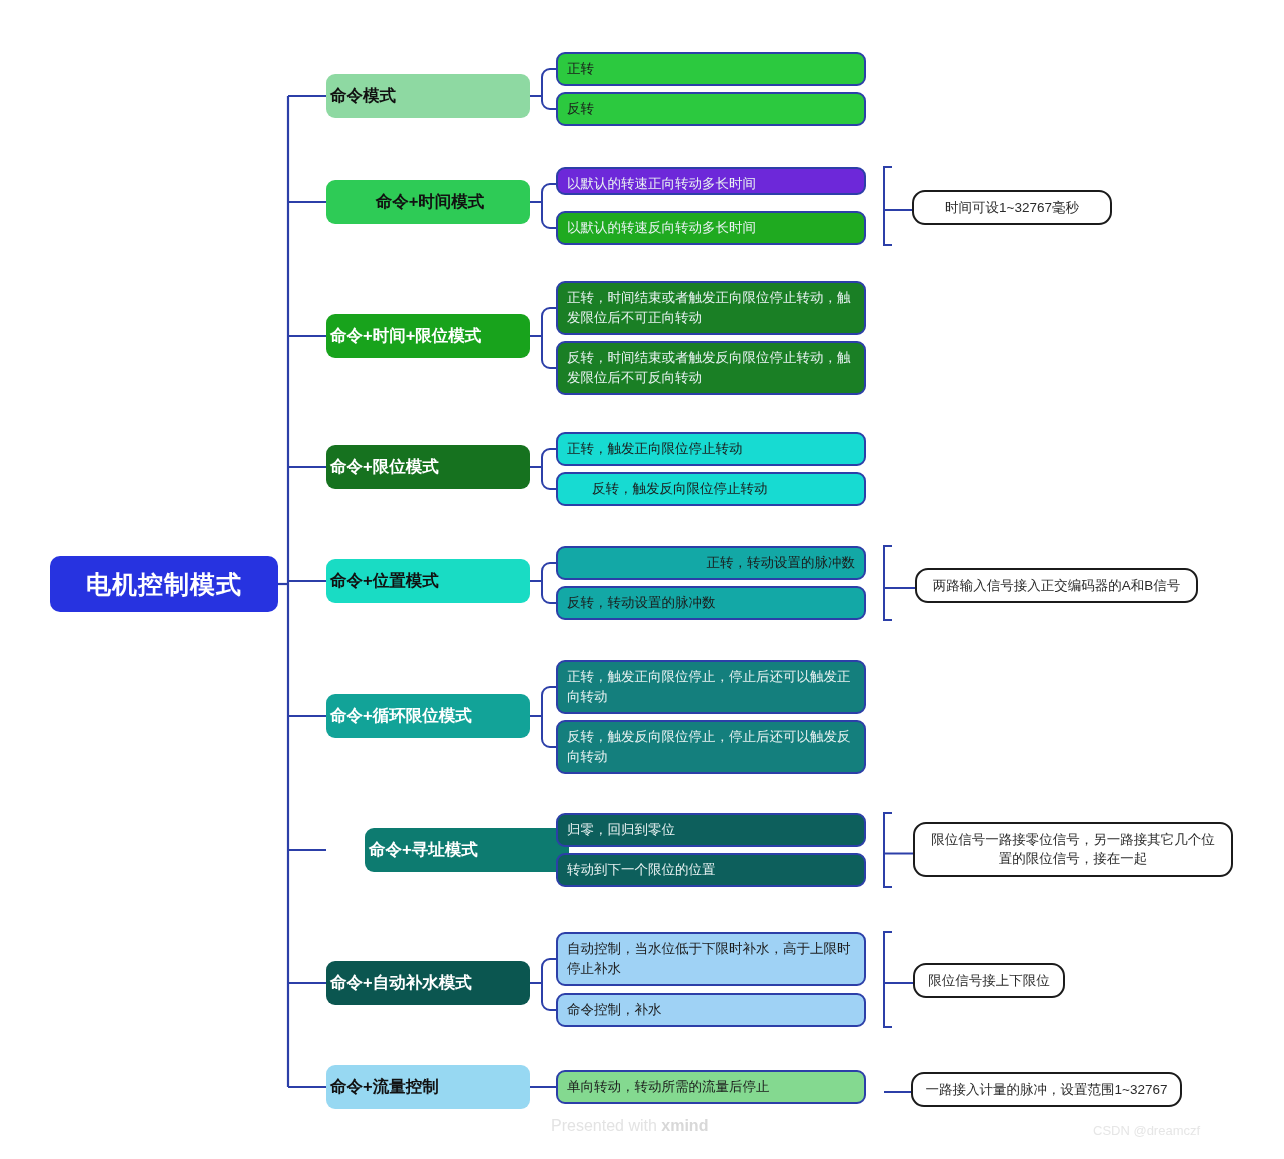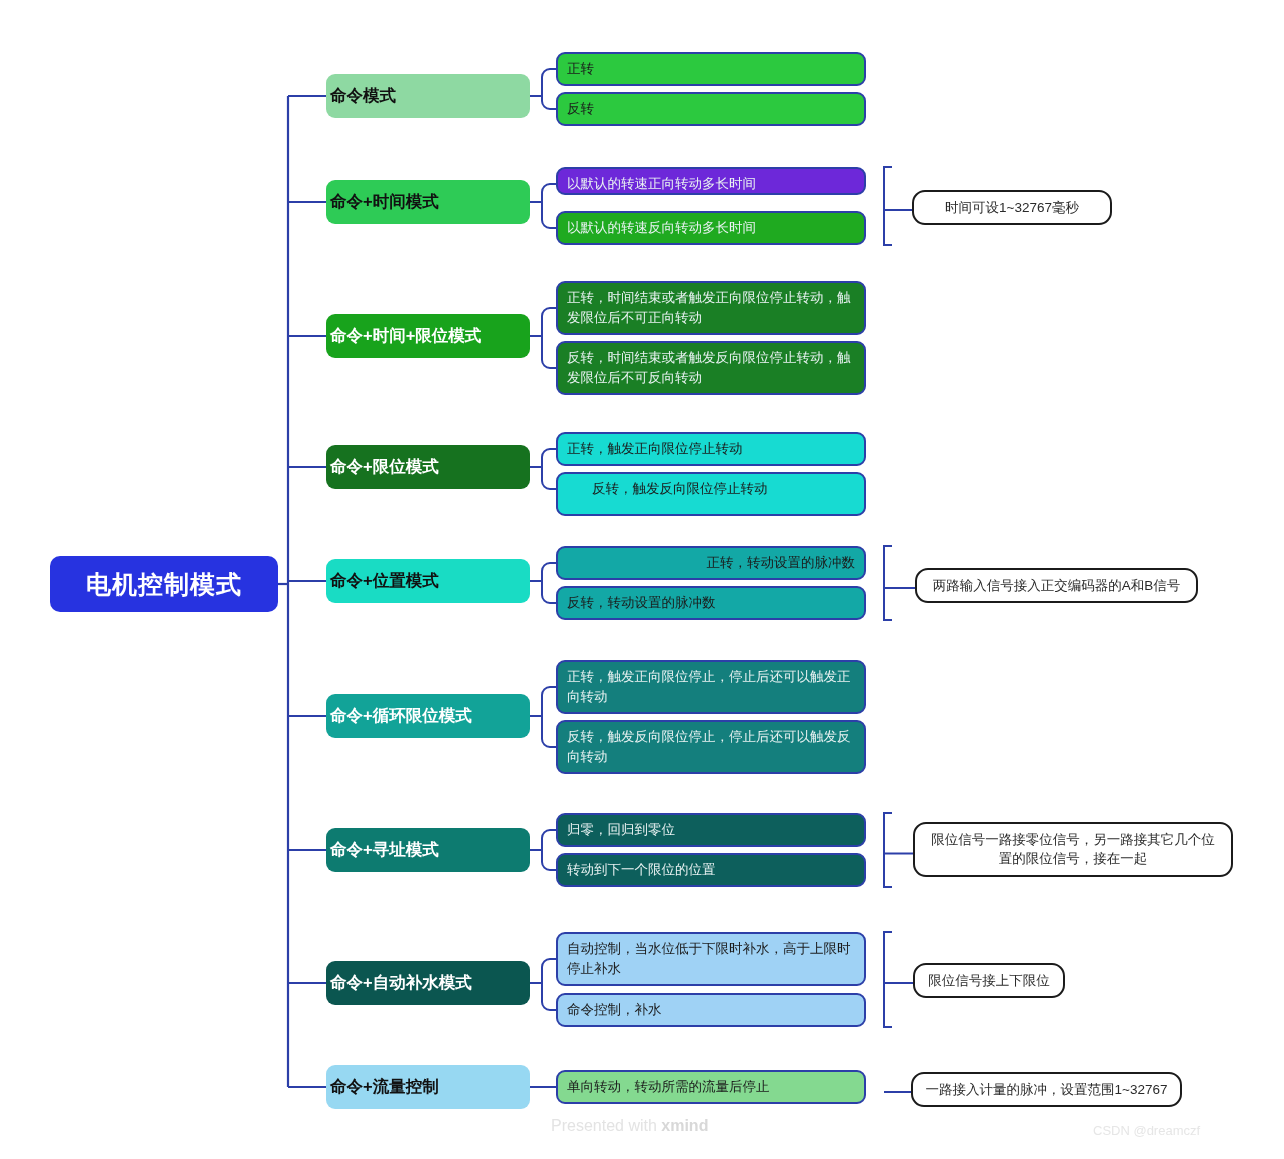--- a/index.html
+++ b/index.html
@@ -148,54 +148,54 @@
     </svg>
 
   <div class="root-node">
     <span>电机控制模式</span>
   </div>
 
   <div id="branch-host">
       <div class="branch-node" style="top: 74px; background: rgb(142, 217, 162);">
         <span>命令模式</span>
       </div>
-      <div class="branch-node" style="top: 180px; background: rgb(46, 203, 86);">
+      <div class="branch-node" style="top: 180px; background: rgb(46, 203, 86); justify-content: center;">
         <span>命令+时间模式</span>
       </div>
       <div class="branch-node light-text" style="top: 314px; background: rgb(24, 163, 28);">
         <span>命令+时间+限位模式</span>
       </div>
       <div class="branch-node light-text" style="top: 445px; background: rgb(22, 114, 31);">
         <span>命令+限位模式</span>
       </div>
       <div class="branch-node" style="top: 559px; background: rgb(25, 220, 196);">
         <span>命令+位置模式</span>
       </div>
       <div class="branch-node light-text" style="top: 694px; background: rgb(18, 163, 152);">
         <span>命令+循环限位模式</span>
       </div>
-      <div class="branch-node light-text" style="top: 828px; background: rgb(13, 123, 112);">
+      <div class="branch-node light-text" style="top: 828px; background: rgb(13, 123, 112); margin-left: 39px;">
         <span>命令+寻址模式</span>
       </div>
       <div class="branch-node light-text" style="top: 961px; background: rgb(11, 86, 80);">
         <span>命令+自动补水模式</span>
       </div>
       <div class="branch-node" style="top: 1065px; background: rgb(151, 216, 242);">
         <span>命令+流量控制</span>
       </div>
     </div>
   <div id="leaf-host">
       <div class="leaf-node dim-text" style="top: 52px; height: 34px; background: rgb(44, 201, 63);"><span>正转</span></div>
       <div class="leaf-node dim-text" style="top: 92px; height: 34px; background: rgb(44, 201, 63);"><span>反转</span></div>
       <div class="leaf-node light-text" style="top: 167px; height: 28px; background: #6d28d9;"><span>以默认的转速正向转动多长时间</span></div>
       <div class="leaf-node light-text" style="top: 211px; height: 34px; background: rgb(31, 170, 32);"><span>以默认的转速反向转动多长时间</span></div>
       <div class="leaf-node light-text" style="top: 281px; height: 54px; background: rgb(26, 127, 37);"><span>正转，时间结束或者触发正向限位停止转动，触发限位后不可正向转动</span></div>
       <div class="leaf-node light-text" style="top: 341px; height: 54px; background: rgb(26, 127, 37);"><span>反转，时间结束或者触发反向限位停止转动，触发限位后不可反向转动</span></div>
       <div class="leaf-node dim-text" style="top: 432px; height: 34px; background: rgb(23, 219, 210);"><span>正转，触发正向限位停止转动</span></div>
-      <div class="leaf-node dim-text" style="top: 472px; height: 44px; background: rgb(23, 219, 210); padding-left: 34px;"><span>反转，触发反向限位停止转动</span></div>
+      <div class="leaf-node dim-text" style="top: 472px; height: 34px; background: rgb(23, 219, 210); padding-left: 34px;"><span>反转，触发反向限位停止转动</span></div>
       <div class="leaf-node dim-text" style="top: 546px; height: 34px; background: rgb(19, 168, 166); text-align: right;"><span>正转，转动设置的脉冲数</span></div>
       <div class="leaf-node dim-text" style="top: 586px; height: 34px; background: rgb(19, 168, 166);"><span>反转，转动设置的脉冲数</span></div>
       <div class="leaf-node light-text" style="top: 660px; height: 54px; background: rgb(20, 127, 125);"><span>正转，触发正向限位停止，停止后还可以触发正向转动</span></div>
       <div class="leaf-node light-text" style="top: 720px; height: 54px; background: rgb(20, 127, 125);"><span>反转，触发反向限位停止，停止后还可以触发反向转动</span></div>
       <div class="leaf-node light-text" style="top: 813px; height: 34px; background: rgb(13, 95, 92);"><span>归零，回归到零位</span></div>
       <div class="leaf-node light-text" style="top: 853px; height: 34px; background: rgb(13, 95, 92);"><span>转动到下一个限位的位置</span></div>
       <div class="leaf-node dim-text" style="top: 932px; height: 54px; background: rgb(159, 210, 245);"><span>自动控制，当水位低于下限时补水，高于上限时停止补水</span></div>
       <div class="leaf-node dim-text" style="top: 993px; height: 34px; background: rgb(159, 210, 245);"><span>命令控制，补水</span></div>
       <div class="leaf-node dim-text" style="top: 1070px; height: 34px; background: rgb(132, 217, 144);"><span>单向转动，转动所需的流量后停止</span></div>
     </div>

